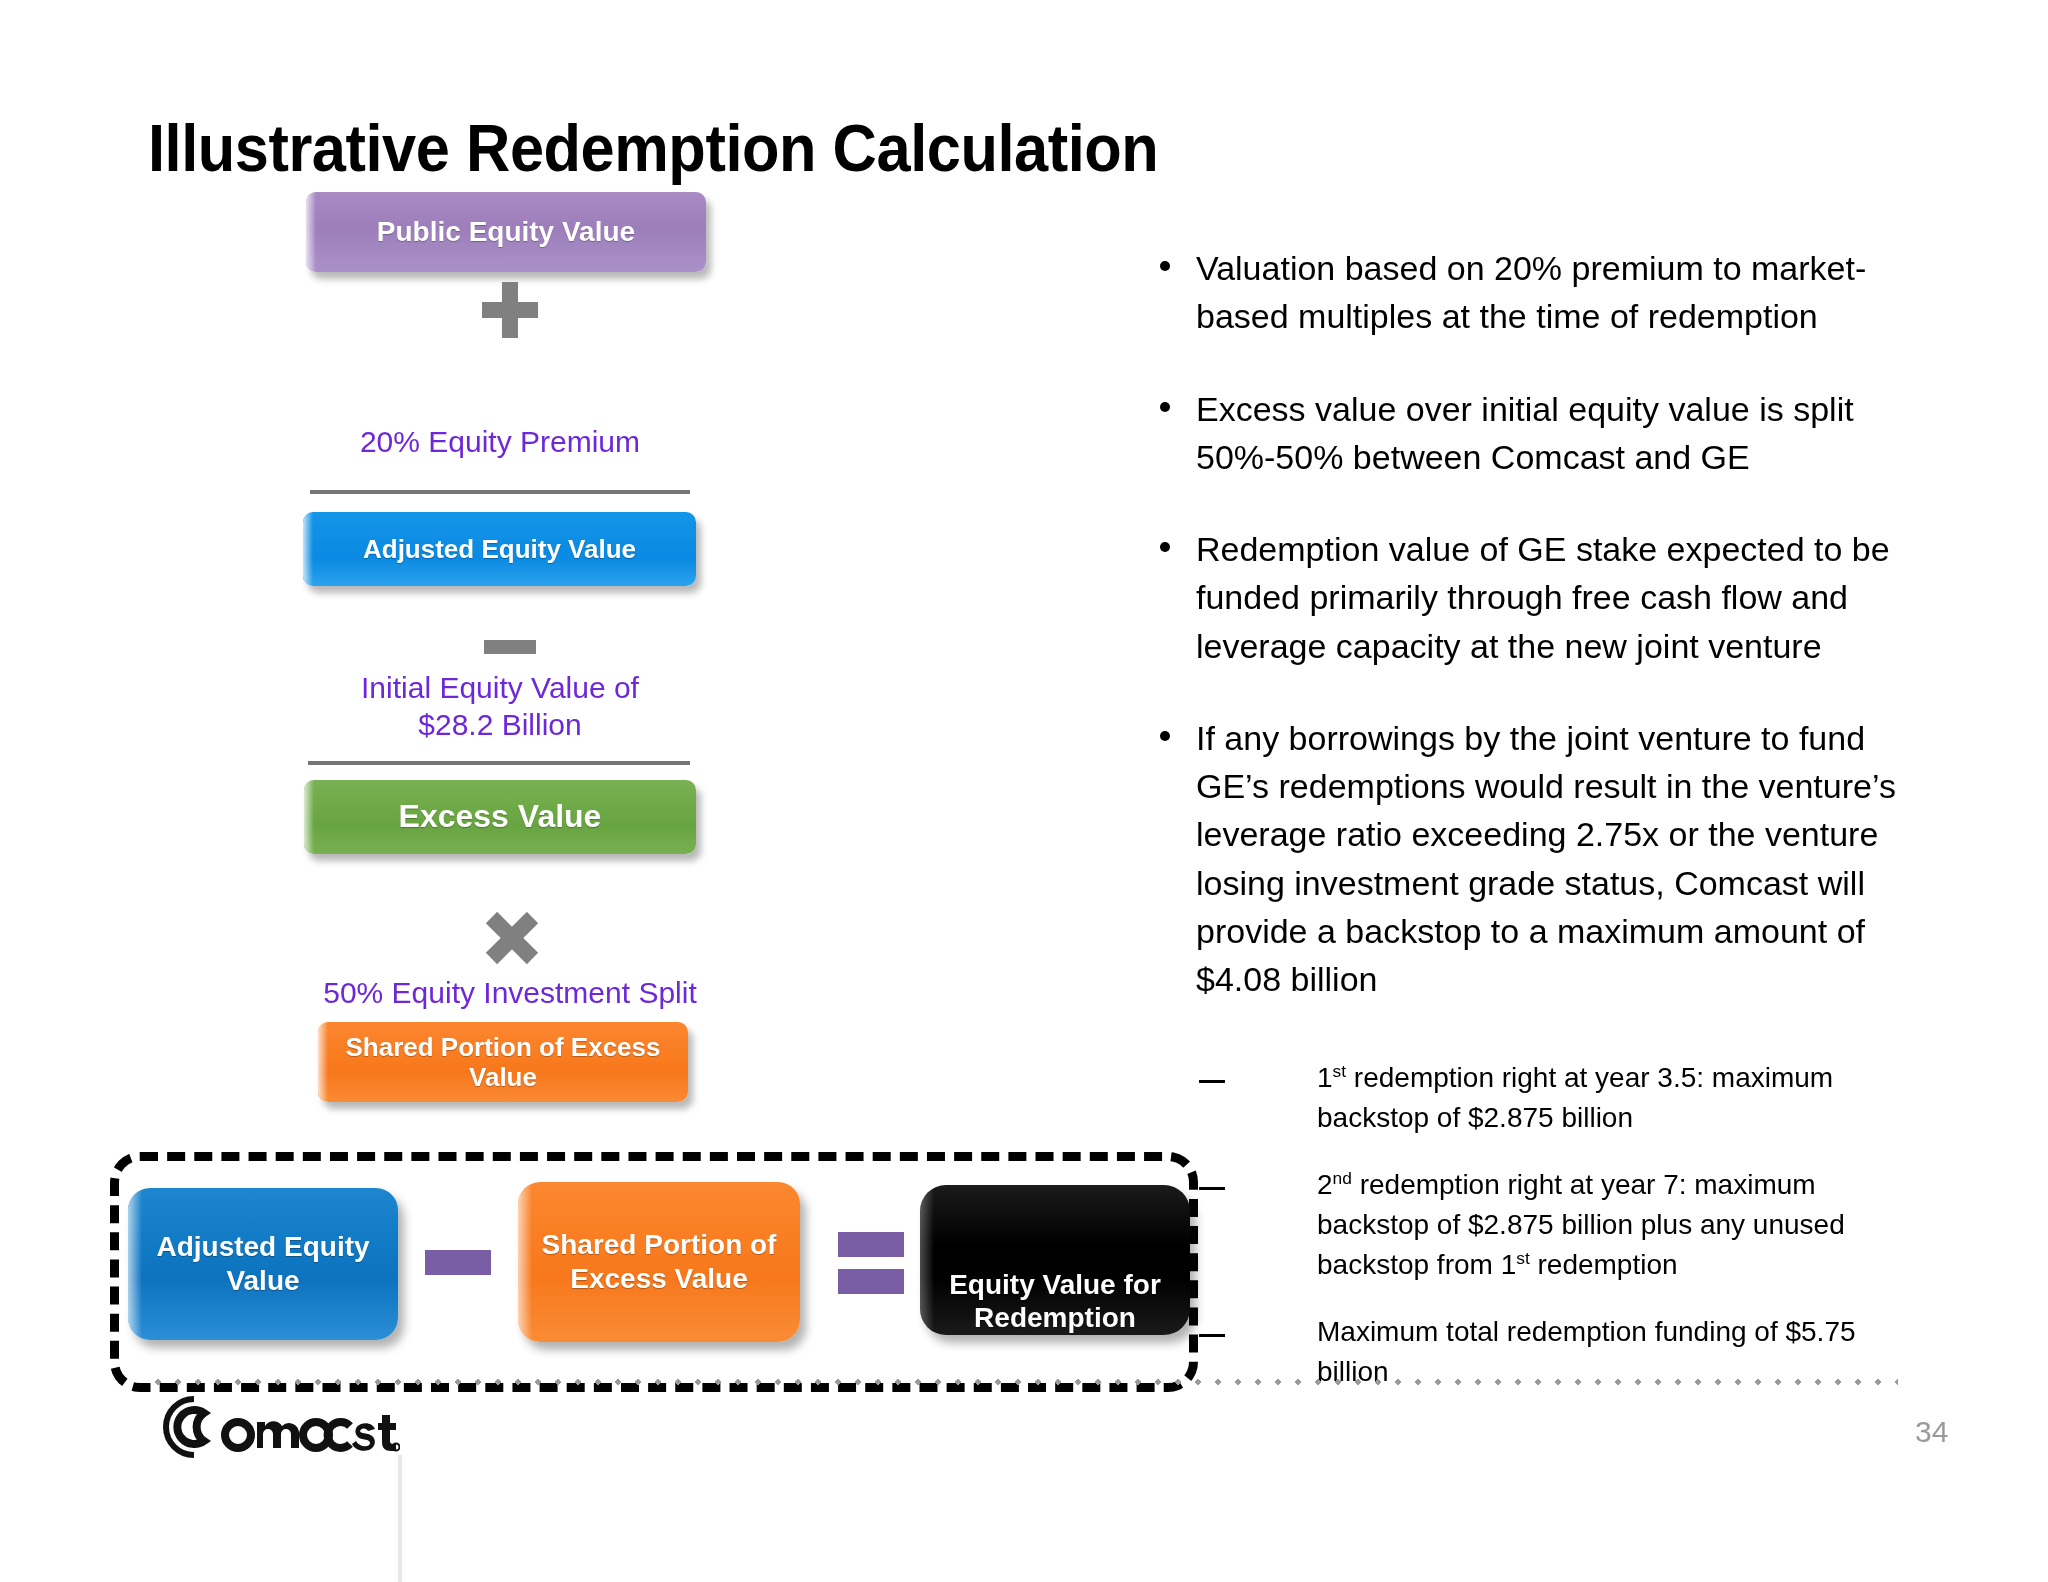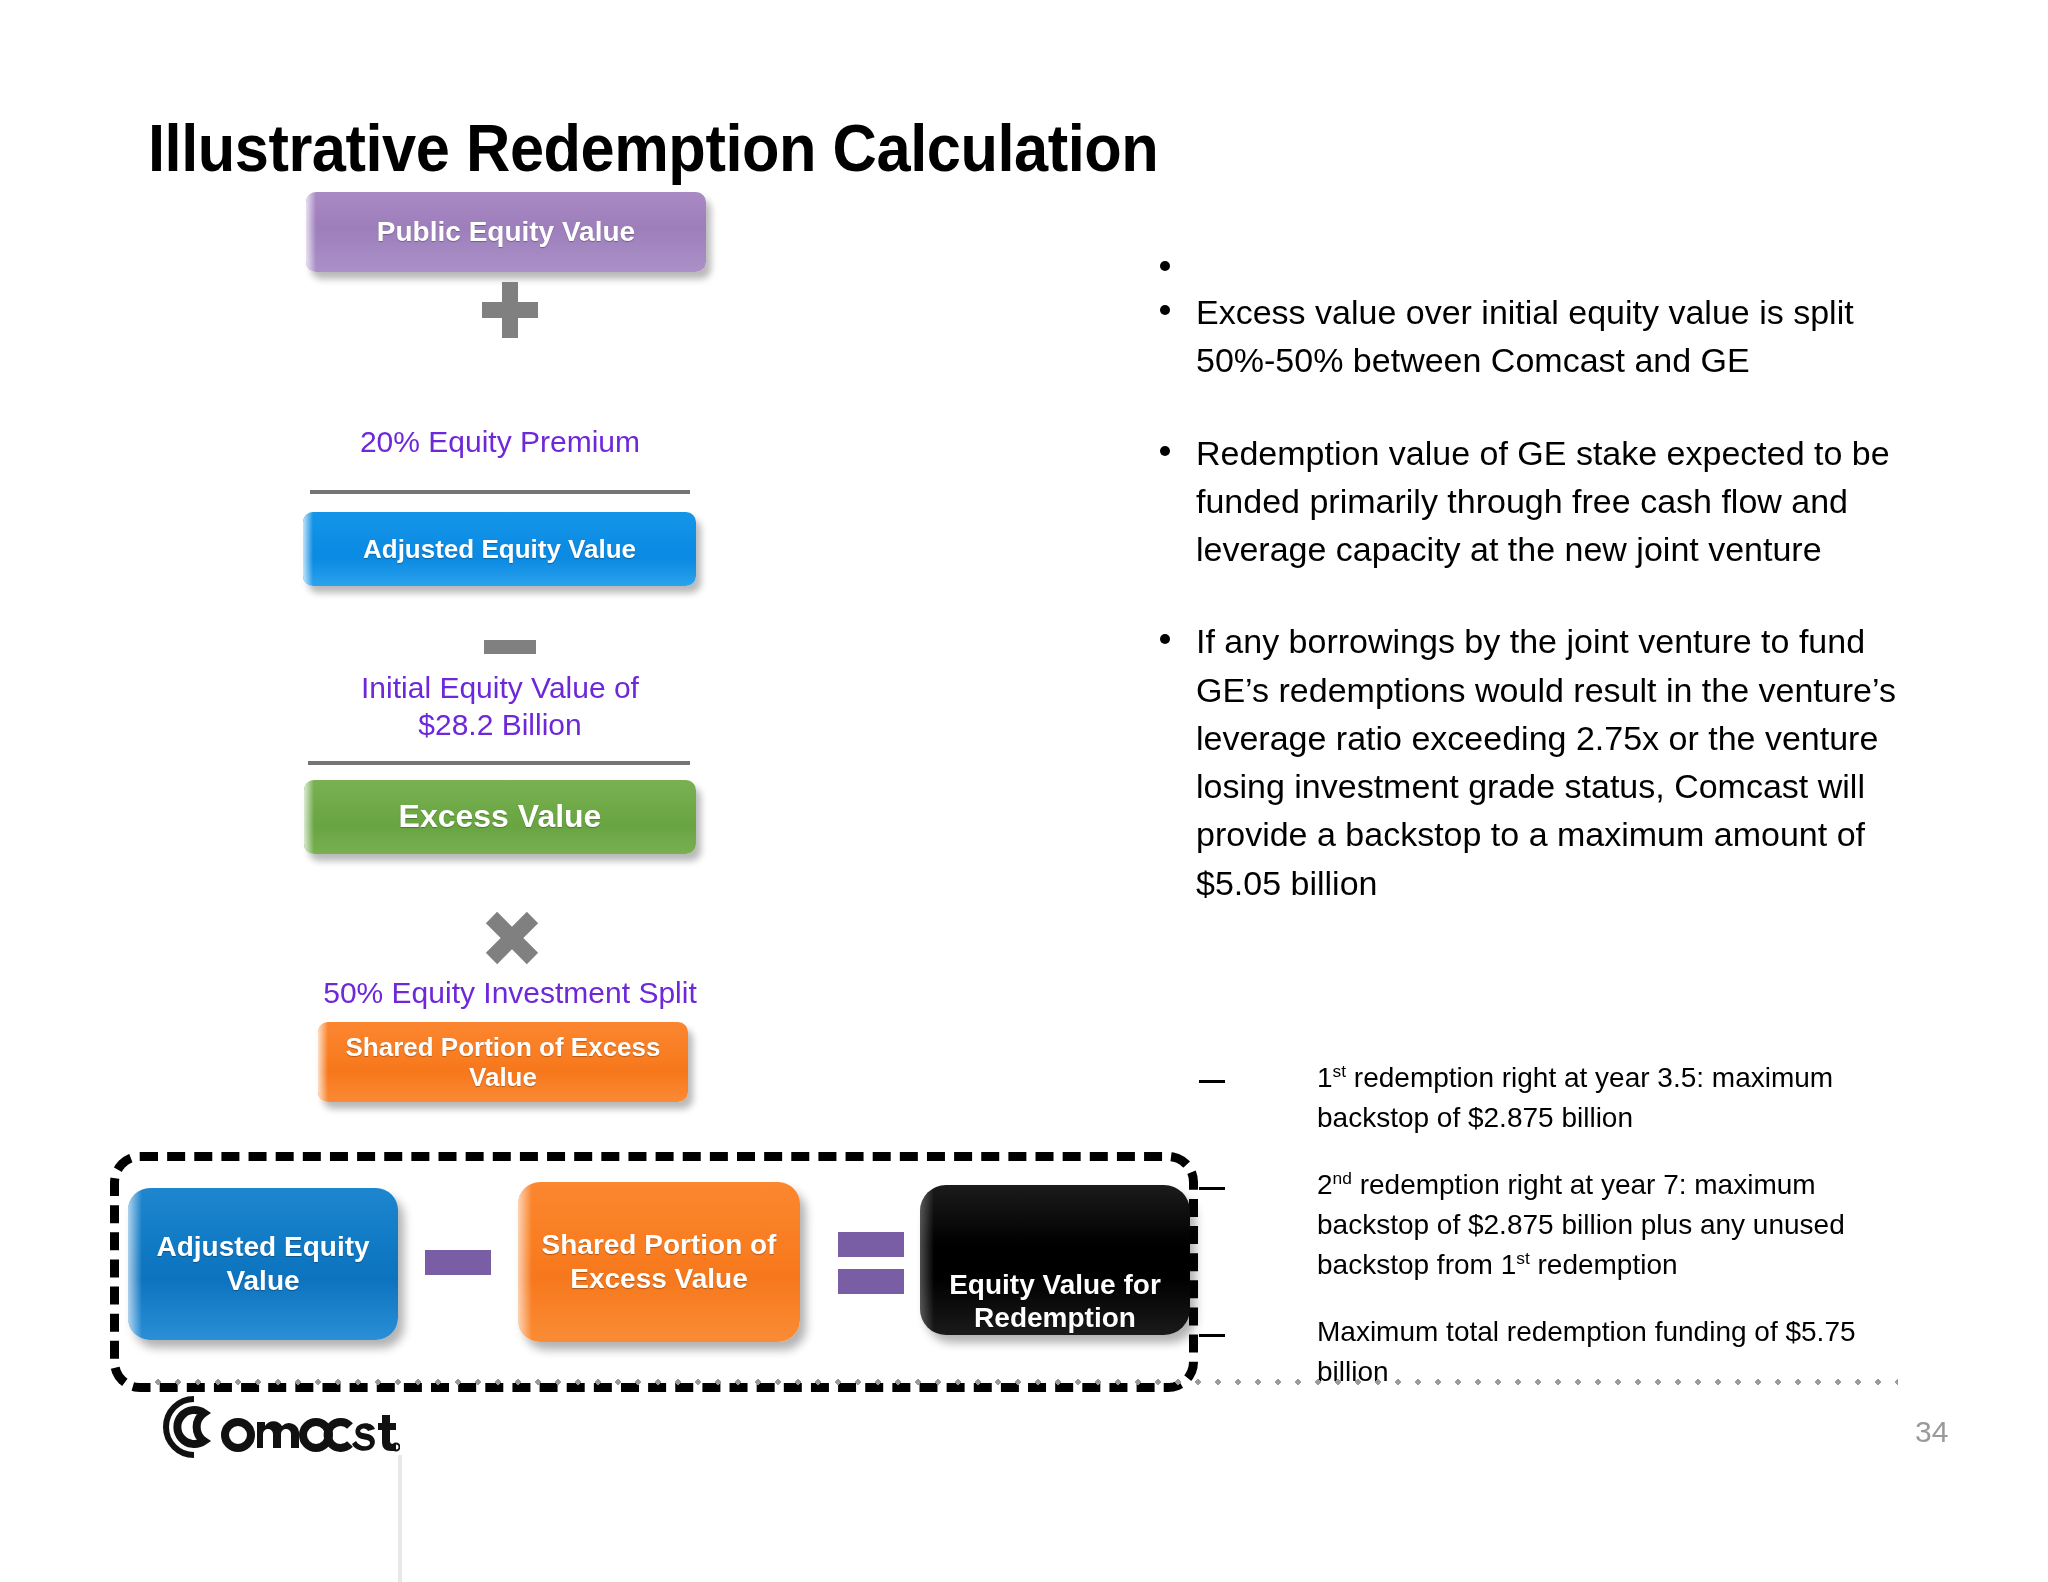--- a/index.html
+++ b/index.html
@@ -225,32 +225,33 @@
 
   <div class="eq-box eq-redemption">
     <span class="sheen"></span>
     <span class="lbl">Equity Value for
 Redemption</span>
   </div>
 
   <div class="bullets">
     <div class="bullet">
       <span class="dot"></span>
+      <span class="txt">Valuation based on 20% premium to market-based multiples at the time of redemption</span>
     </div>
     <div class="bullet">
       <span class="dot"></span>
       <span class="txt">Excess value over initial equity value is split 50%-50% between Comcast and GE</span>
     </div>
     <div class="bullet">
       <span class="dot"></span>
       <span class="txt">Redemption value of GE stake expected to be funded primarily through free cash flow and leverage capacity at the new joint venture</span>
     </div>
     <div class="bullet">
       <span class="dot"></span>
-      <span class="txt">If any borrowings by the joint venture to fund GE’s redemptions would result in the venture’s leverage ratio exceeding 2.75x or the venture losing investment grade status, Comcast will provide a backstop to a maximum amount of $5.05 billion</span>
+      <span class="txt">If any borrowings by the joint venture to fund GE’s redemptions would result in the venture’s leverage ratio exceeding 2.75x or the venture losing investment grade status, Comcast will provide a backstop to a maximum amount of $4.08 billion</span>
     </div>
   </div>
 
   <div class="subbullets">
     <div class="sub">
       <span class="dash"></span>
       <span class="txt" id="sub0">1<span class="sup">st</span> redemption right at year 3.5: maximum backstop of $2.875 billion</span>
     </div>
     <div class="sub">
       <span class="dash"></span>

